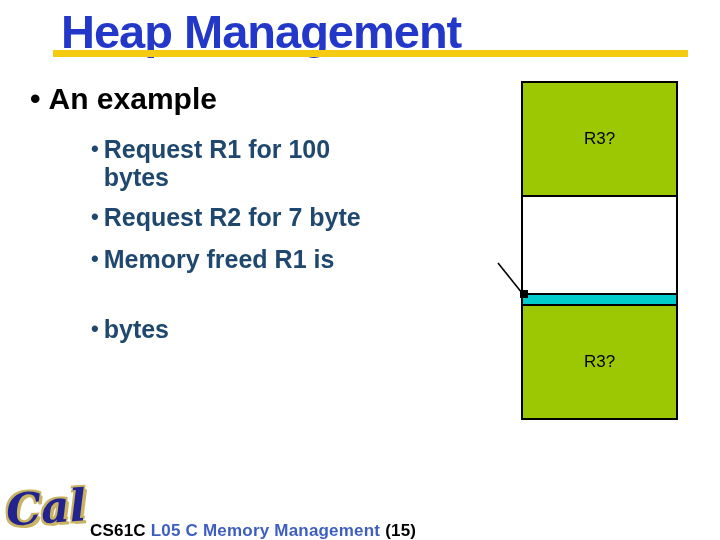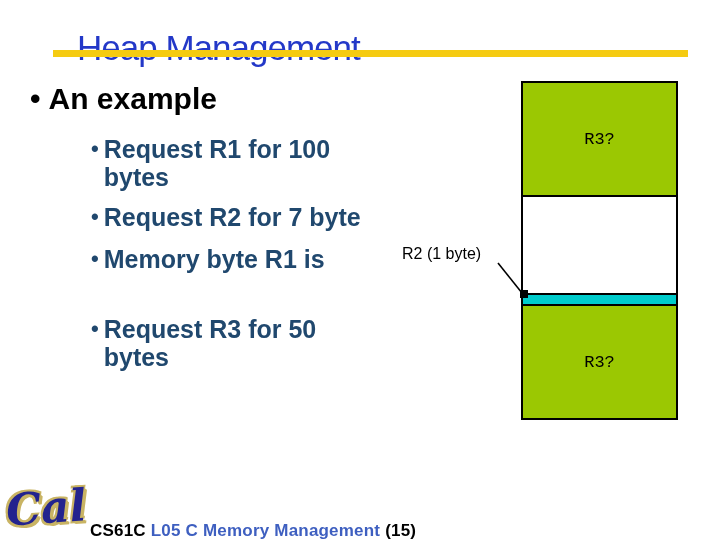--- a/index.html
+++ b/index.html
@@ -2,42 +2,42 @@
 <html><head>
 <meta charset="utf-8">
 <style>
   html,body{margin:0;padding:0;background:#888;}
   .slide{
     position:relative;width:720px;height:540px;background:#ffffff;
     overflow:hidden;font-family:"Liberation Sans",sans-serif;
   }
   
   .title{
-    position:absolute;left:61px;top:12px;margin:16px;
-    font-size:35px;font-weight:normal;letter-spacing:-1px;
+    position:absolute;left:61px;top:12px;margin:0;
+    font-size:47px;font-weight:bold;letter-spacing:-1px;
     color:#2338C8;line-height:40px;white-space:nowrap;
   }
   .title-bar{
     position:absolute;left:53px;top:50px;width:635px;height:7px;
     background:#F5CB11;
   }
   
   .li{position:absolute;display:flex;align-items:flex-start;}
   .li .dot{flex:0 0 auto;}
   .main{left:30px;top:82px;font-size:30px;line-height:34px;font-weight:bold;color:#000;}
   .main .dot{margin-right:8px;}
   .sub{left:91px;font-size:25px;line-height:28px;font-weight:bold;color:#20486E;}
   .sub .dot{margin-right:5px;font-size:22px;}
   .sub .lines div{white-space:nowrap;}
   
   .diagram{
     position:absolute;left:521px;top:81px;width:153px;
     border:2px solid #000;background:#fff;
   }
-  .blk{position:relative;font-family:Liberation Mono, monospace;}
+  .blk{position:relative;}
   .blk.g1{height:112px;background:#9BC802;}
   .blk.free{height:96px;background:#ffffff;border-top:2px solid #000;}
   .blk.r2{height:9px;background:#00CCCC;border-top:2px solid #000;border-bottom:2px solid #000;}
   .blk.g2{height:112px;background:#9BC802;}
   .blk-label{
     position:absolute;left:0;top:0;width:100%;height:100%;
     display:flex;align-items:center;justify-content:center;
     font-size:17px;font-weight:normal;color:#000;
   }
   
@@ -89,44 +89,42 @@
     <span class="dot">•</span>
     <div class="lines">
       <div>Request R2 for 7 byte</div>
       <div></div>
     </div>
   </div>
 
   <div class="li sub" style="top:245px;">
     <span class="dot">•</span>
     <div class="lines">
-      <div>Memory byte R1 is</div>
+      <div>Memory freed R1 is</div>
     </div>
   </div>
 
   <div class="li sub" style="top:315px;">
     <span class="dot">•</span>
     <div class="lines">
-      <div>Request R3 for 50</div>
       <div>bytes</div>
     </div>
   </div>
 
   <div class="diagram">
     <div class="blk g1">
       <span class="blk-label">R3?</span>
     </div>
     <div class="blk free"></div>
     <div class="blk r2"></div>
     <div class="blk g2">
       <span class="blk-label">R3?</span>
     </div>
   </div>
 
-  <div class="r2-note">R2 (1 byte)</div>
 
   <svg class="overlay" width="720" height="540">
     <line x1="498" y1="263" x2="522" y2="293" stroke="#000" stroke-width="1.6"></line>
     <rect x="520" y="290" width="8" height="8" fill="#000"></rect>
   </svg>
 
   <span class="logo">Cal</span>
 
   <div class="footer-left">
     <span>CS61C</span>

